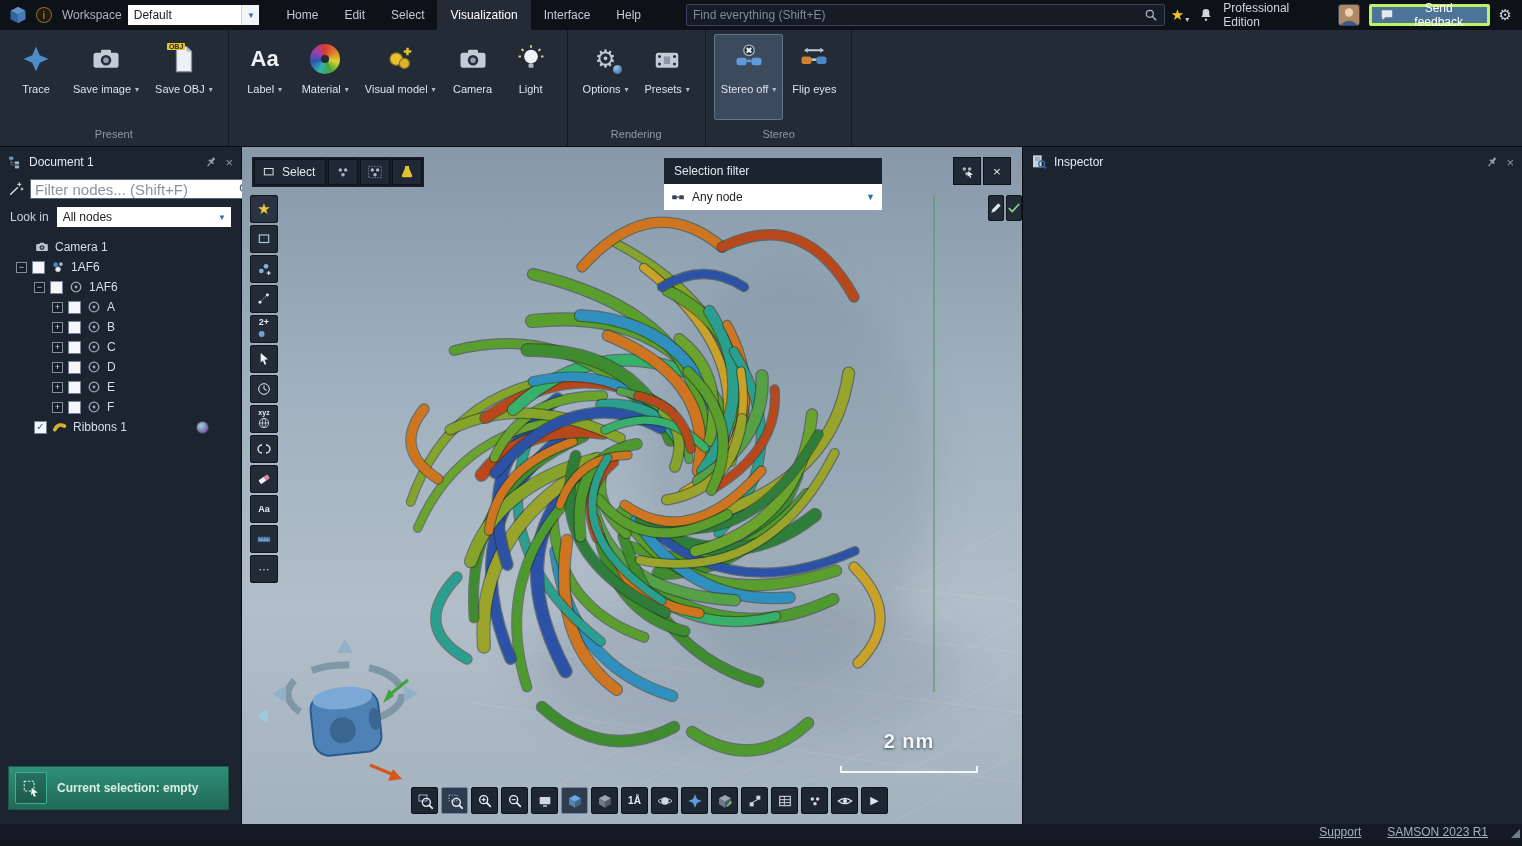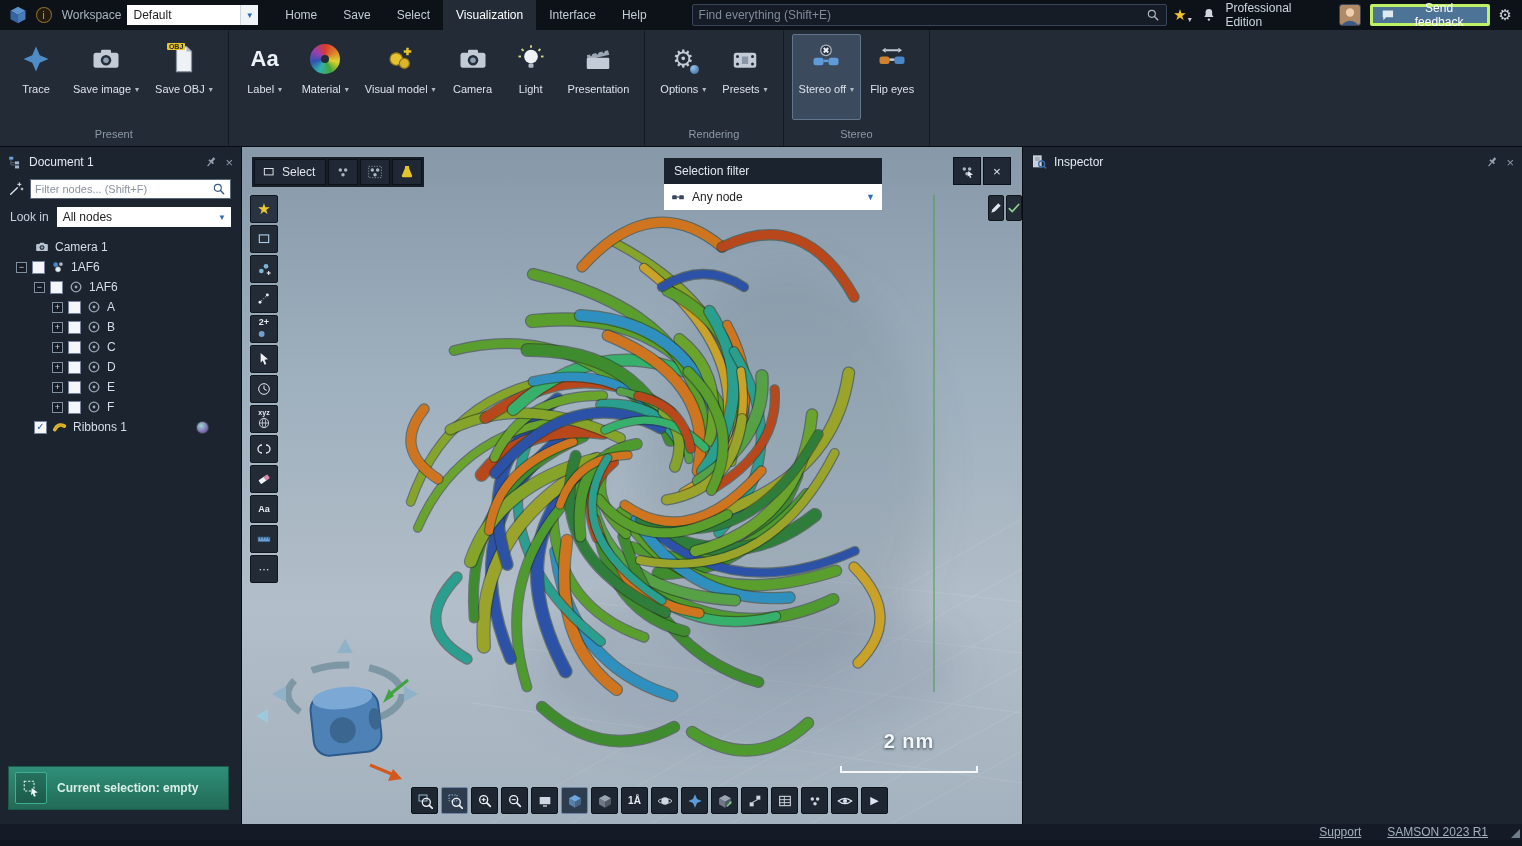--- a/index.html
+++ b/index.html
@@ -49,21 +49,21 @@
   
   .main{display:flex;height:677px;}
   .left-panel{width:242px;flex:none;background:#1c2430;position:relative;border-right:1px solid #090d13;}
   .right-panel{width:500px;flex:none;background:#1c2430;border-left:1px solid #090d13;}
   .panel-header{height:30px;display:flex;align-items:center;gap:7px;padding:0 8px;color:#e2e9f1;}
   .panel-header .sp{flex:1;}
   .ph-ic{color:#9fc0de;display:flex;}
   .pin,.close{color:#8e9aa8;font-size:13px;line-height:1;display:flex;}
   .filter-row{display:flex;align-items:center;gap:6px;padding:2px 10px 2px 8px;}
   .text-input{flex:1;height:20px;background:#fff;border:1px solid #5a6778;display:flex;align-items:center;padding:0 4px;gap:4px;}
-  .text-input input{flex:1;border:none;outline:none;background:transparent;font-size:11px;color:#333;}
+  .text-input input{flex:1;border:none;outline:none;background:transparent;font-size:15px;color:#333;}
   .text-input input::placeholder{color:#8a94a0;}
   .lookin-row{display:flex;align-items:center;gap:8px;padding:6px 10px 4px 10px;color:#c8d2de;}
   .wdrop{flex:1;height:20px;background:#fff;color:#222;display:flex;align-items:center;padding-left:6px;}
   .wdrop .dd{margin-left:auto;width:18px;height:100%;display:flex;align-items:center;justify-content:center;color:#2e6db4;font-size:8px;}
   .tree{padding:6px 0 0 8px;color:#d5dee8;}
   .trow{height:20px;display:flex;align-items:center;gap:5px;position:relative;}
   .exp{width:11px;height:11px;border:1px solid #808ea0;background:#141b25;color:#cfd8e2;font-size:9px;line-height:9px;text-align:center;flex:none;}
   .cb{width:13px;height:13px;background:#f4f6f9;border:1px solid #77839a;flex:none;display:flex;align-items:center;justify-content:center;font-size:10px;font-weight:bold;color:#1e5fa8;line-height:1;}
   .ticon{width:16px;height:16px;display:flex;align-items:center;justify-content:center;flex:none;}
   .vm-ind{position:absolute;left:188px;top:4px;width:13px;height:13px;border-radius:50%;background:radial-gradient(circle at 38% 35%,#9ad8d0,#7a55a8 75%);border:1px solid #3a4656;}
@@ -198,21 +198,21 @@
   <div class="info-dot">
       <span>i</span>
     </div>
   <span class="ws-label">Workspace</span>
   <div class="ws-select">
     <span>Default</span>
     <span class="dd">▼</span>
   </div>
   <div class="menus">
     <div class="menu-item">Home</div>
-    <div class="menu-item">Save</div>
+    <div class="menu-item">Edit</div>
     <div class="menu-item">Select</div>
     <div class="menu-item active">Visualization</div>
     <div class="menu-item">Interface</div>
     <div class="menu-item">Help</div>
   </div>
   <div class="searchbox">
     <input placeholder="Find everything (Shift+E)" style="">
     <svg class="i14" viewBox="0 0 24 24" style="color:#aeb8c4">
         <use href="#magnifier"></use>
       </svg>
@@ -336,34 +336,20 @@
               <rect x="10" y="15.5" width="4" height="3.5" rx="1" fill="#aeb8c4"></rect>
               <line x1="12" y1="1" x2="12" y2="3" stroke="#d8d88a" stroke-width="1.5"></line>
               <line x1="4.5" y1="4" x2="6" y2="5.5" stroke="#d8d88a" stroke-width="1.5"></line>
               <line x1="19.5" y1="4" x2="18" y2="5.5" stroke="#d8d88a" stroke-width="1.5"></line>
               <line x1="2" y1="10" x2="4" y2="10" stroke="#d8d88a" stroke-width="1.5"></line>
               <line x1="20" y1="10" x2="22" y2="10" stroke="#d8d88a" stroke-width="1.5"></line>
             </svg>
         </div>
         <div class="rlabel">
             <span>Light</span>
-          </div>
-      </div>
-      <div class="rbtn">
-        <div class="ricon">
-          <svg class="i30" viewBox="0 0 24 24">
-              <path d="M3 9 L20 5 L21 8.5 L4 12.5 Z" fill="#9aa6b4"></path>
-              <rect x="3" y="11" width="18" height="9" rx="1" fill="#c2cbd6"></rect>
-              <line x1="6" y1="9.4" x2="8" y2="5.9" stroke="#232b37" stroke-width="1.4"></line>
-              <line x1="11" y1="8.2" x2="13" y2="4.7" stroke="#232b37" stroke-width="1.4"></line>
-              <line x1="16" y1="7" x2="18" y2="3.5" stroke="#232b37" stroke-width="1.4"></line>
-            </svg>
-        </div>
-        <div class="rlabel">
-            <span>Presentation</span>
           </div>
       </div>
     </div>
   </div>
 
   <div class="rgroup">
     <div class="rbuttons">
       <div class="rbtn">
         <div class="ricon">
             <span class="gear-glyph">⚙</span>

